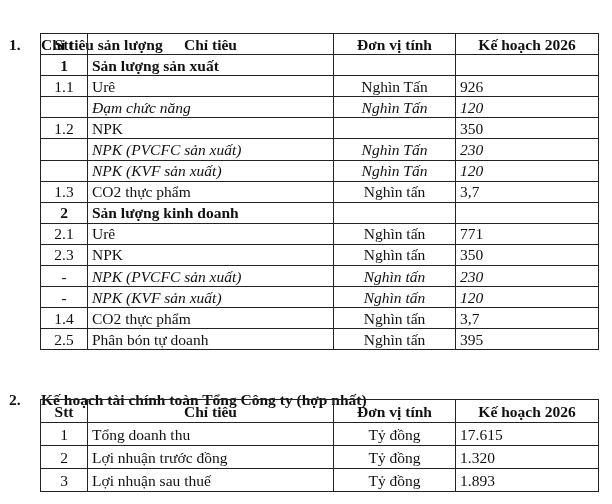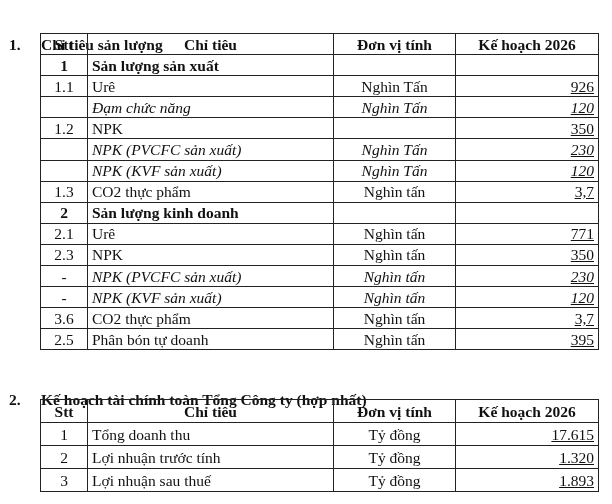--- a/index.html
+++ b/index.html
@@ -52,21 +52,21 @@
     #t2 td, #t2 th { height: 22px; line-height: 21px; }
 
     col.c-stt { width: 47px; }
     col.c-name { width: 246px; }
     col.c-unit { width: 122px; }
     col.c-plan { width: 143px; }
 
     th { font-weight: bold; text-align: center; }
     td.stt { text-align: center; }
     td.unit { text-align: center; }
-    td.val { text-align: right; padding-right: 3px; text-decoration: underline; }
+    td.val { text-align: left; padding-right: 3px; }
     td.name { text-align: left; padding-left: 6px; }
 
     tr.bold td { font-weight: bold; }
     tr.italic td.name, tr.italic td.unit, tr.italic td.val { font-style: italic; }
   </style>
 </head>
 <body>
 
 <div id="h1" class="section-heading">
   <span class="num">1.</span><span>Chỉ tiêu sản lượng</span>
@@ -154,21 +154,21 @@
         <td class="unit">Nghìn tấn</td>
         <td class="val">230</td>
       </tr>
       <tr class="italic">
         <td class="stt">-</td>
         <td class="name">NPK (KVF sản xuất)</td>
         <td class="unit">Nghìn tấn</td>
         <td class="val">120</td>
       </tr>
       <tr class="normal">
-        <td class="stt">3.6</td>
+        <td class="stt">1.4</td>
         <td class="name">CO2 thực phẩm</td>
         <td class="unit">Nghìn tấn</td>
         <td class="val">3,7</td>
       </tr>
       <tr class="normal">
         <td class="stt">2.5</td>
         <td class="name">Phân bón tự doanh</td>
         <td class="unit">Nghìn tấn</td>
         <td class="val">395</td>
       </tr>
@@ -196,21 +196,21 @@
   </thead>
   <tbody>
       <tr class="normal">
         <td class="stt">1</td>
         <td class="name">Tổng doanh thu</td>
         <td class="unit">Tỷ đồng</td>
         <td class="val">17.615</td>
       </tr>
       <tr class="normal">
         <td class="stt">2</td>
-        <td class="name">Lợi nhuận trước tính</td>
+        <td class="name">Lợi nhuận trước đồng</td>
         <td class="unit">Tỷ đồng</td>
         <td class="val">1.320</td>
       </tr>
       <tr class="normal">
         <td class="stt">3</td>
         <td class="name">Lợi nhuận sau thuế</td>
         <td class="unit">Tỷ đồng</td>
         <td class="val">1.893</td>
       </tr>
     </tbody>

